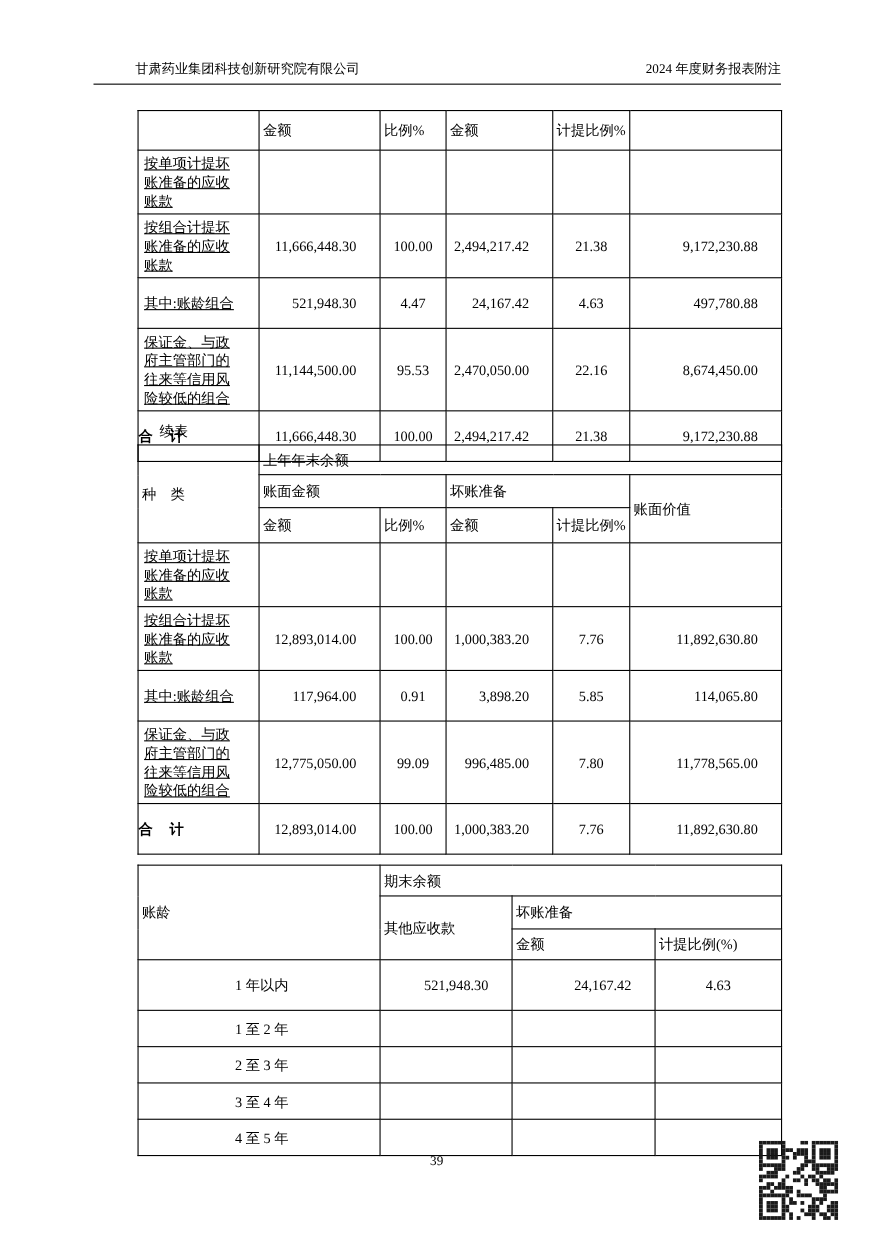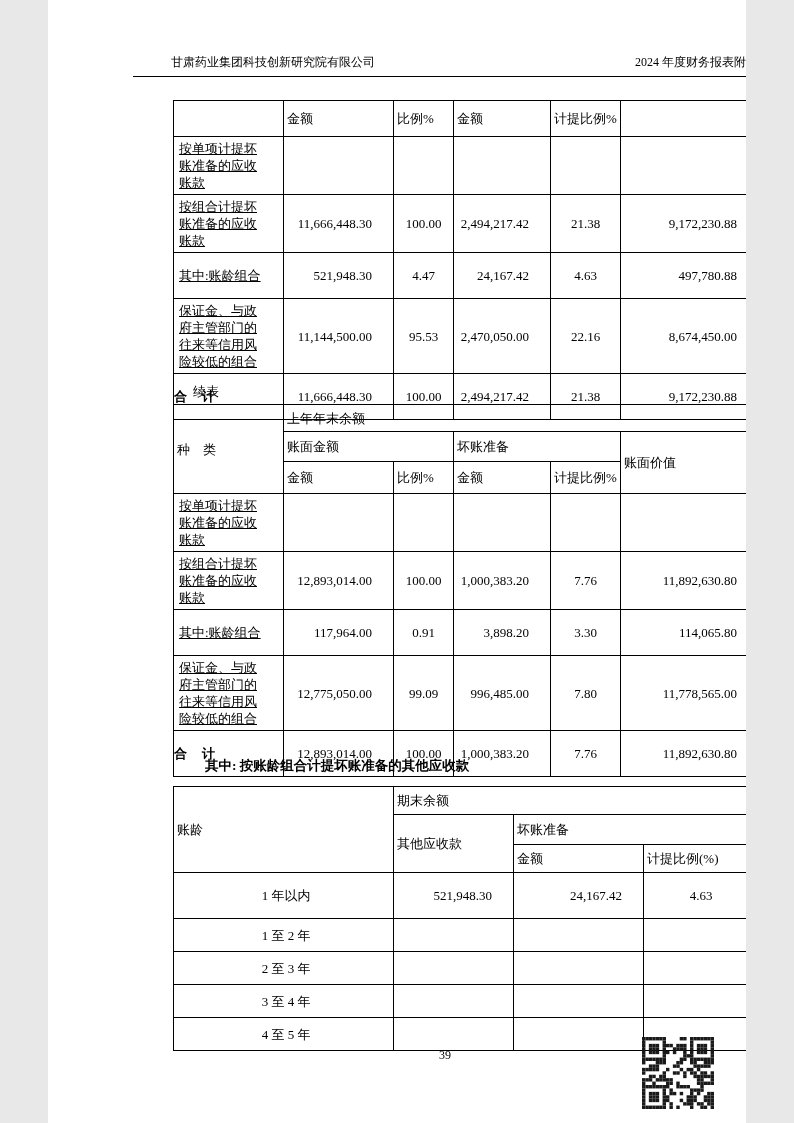--- a/index.html
+++ b/index.html
@@ -1,18 +1,18 @@
 <!DOCTYPE html>
 <html><head>
 <meta charset="utf-8">
 <style>
   * { margin:0; padding:0; box-sizing:border-box; }
   html, body { background:#e8e8e8; }
   .page {
-    position:relative; width:698px; height:1123px; margin:0 auto;
+    position:relative; width:794px; height:1123px; margin:0 auto;
     background:#ffffff; color:#000;
     font-family:"Liberation Serif","DejaVu Serif",serif;
     overflow:hidden;
   }
   .doc-header {
     position:absolute; top:54px; left:85px; width:625px;
     display:flex; justify-content:space-between; align-items:flex-end;
     font-size:12px; padding-bottom:5px; border-bottom:1px solid #000;
   }
   .doc-header .hl { margin-left:38px; }
@@ -154,21 +154,21 @@
         <td class="pct">100.00</td>
         <td class="num">1,000,383.20</td>
         <td class="pct">7.76</td>
         <td class="num">11,892,630.80</td>
       </tr>
       <tr class="h27">
         <td class="lbl">其中:账龄组合</td>
         <td class="num">117,964.00</td>
         <td class="pct">0.91</td>
         <td class="num">3,898.20</td>
-        <td class="pct">3.30</td>
+        <td class="pct">5.85</td>
         <td class="num">114,065.80</td>
       </tr>
       <tr>
         <td class="lbl">保证金、与政府主管部门的往来等信用风险较低的组合</td>
         <td class="num">12,775,050.00</td>
         <td class="pct">99.09</td>
         <td class="num">996,485.00</td>
         <td class="pct">7.80</td>
         <td class="num">11,778,565.00</td>
       </tr>
@@ -176,21 +176,20 @@
         <td class="total-lbl">合　计</td>
         <td class="num">12,893,014.00</td>
         <td class="pct">100.00</td>
         <td class="num">1,000,383.20</td>
         <td class="pct">7.76</td>
         <td class="num">11,892,630.80</td>
       </tr>
     </tbody>
   </table>
 
-  <p class="note">其中: 按账龄组合计提坏账准备的其他应收款</p>
 
   <table class="t t3">
     <colgroup>
         <col style="width:220px">
         <col style="width:120px">
         <col style="width:130px">
         <col style="width:115px">
       </colgroup>
     <tbody>
       <tr class="h28">

